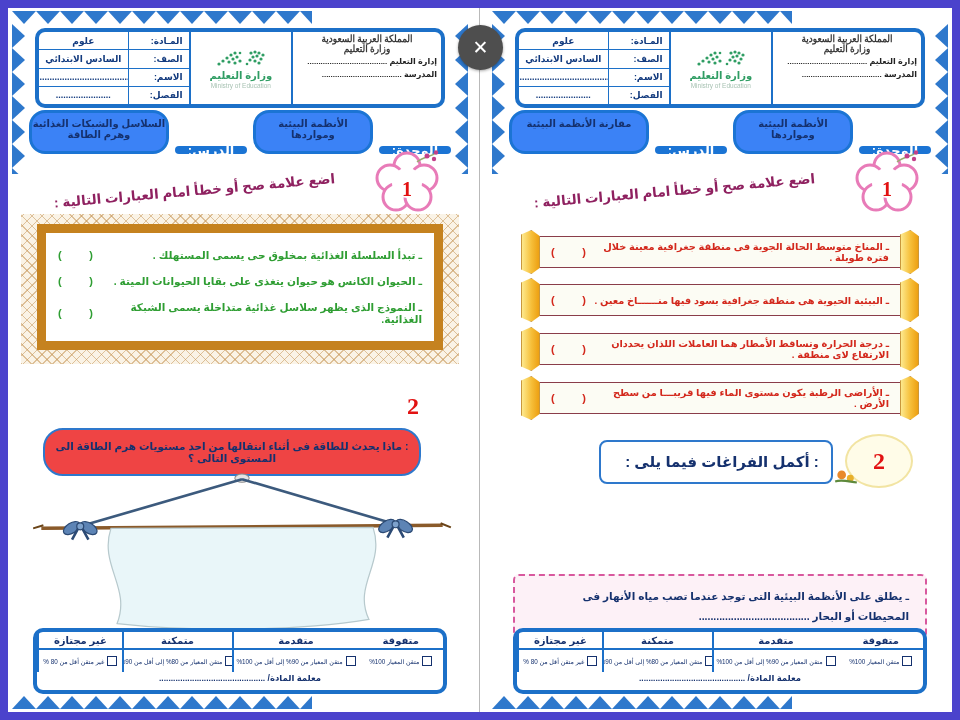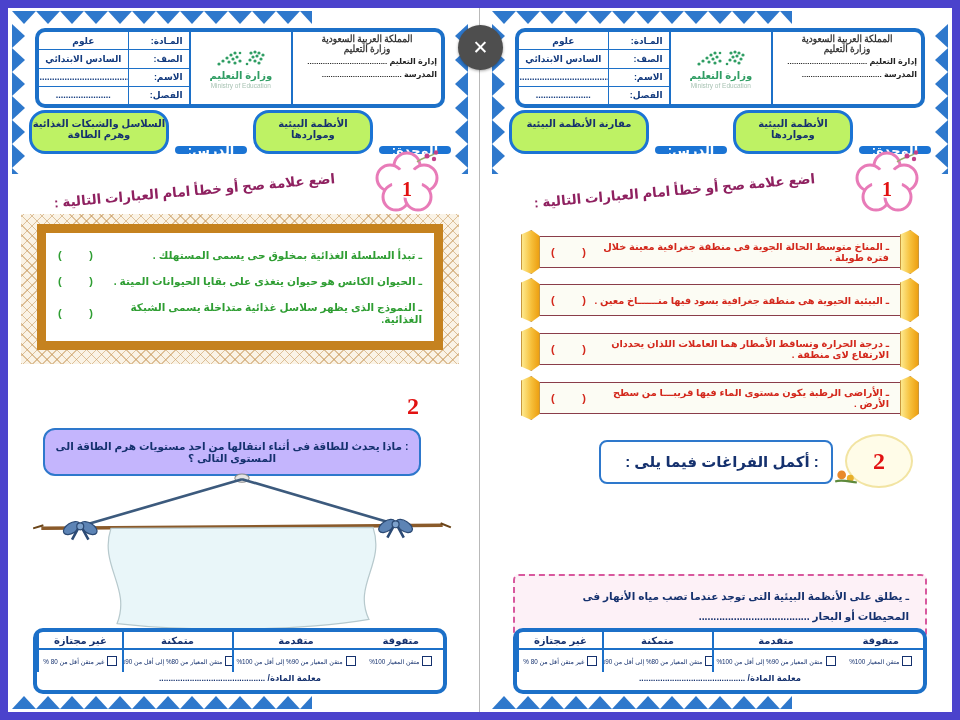--- a/index.html
+++ b/index.html
@@ -38,21 +38,21 @@
   .f-label{width:36%;display:flex;align-items:center;justify-content:flex-start;padding-right:6px;
     font-size:9px;font-weight:bold;color:#123a7e;border-left:1.5px solid #1c70c8;}
   .f-value{flex:1;display:flex;align-items:center;justify-content:center;font-size:9px;
     font-weight:bold;color:#123a7e;overflow:hidden;white-space:nowrap;}
 
   
   .unitrow{position:absolute;top:102px;right:20px;left:20px;height:44px;display:flex;direction:rtl;
     gap:6px;z-index:2;}
   .pill{background:#1b74d4;color:#fff;font-weight:bold;font-size:13px;border-radius:14px;
     display:flex;align-items:center;justify-content:center;padding:0 8px;min-width:56px;margin-top:36px;}
-  .valbox{border:3px solid #1b74d4;border-radius:16px;background:#bef264;display:flex;
+  .valbox{border:3px solid #1b74d4;border-radius:16px;background:#3b82f6;display:flex;
     align-items:flex-start;justify-content:center;padding-top:5px;font-size:10px;font-weight:bold;
     color:#15316e;text-align:center;}
   .valbox.unit{flex:1.15;}
   .valbox.lesson{flex:1.35;}
 
   
   .q1{position:absolute;top:140px;right:26px;left:26px;height:72px;z-index:2;}
   .q1-title{position:absolute;right:110px;top:22px;transform:rotate(-5deg);transform-origin:right center;
     color:#8f2160;font-weight:bold;font-size:13.5px;direction:rtl;white-space:nowrap;}
   .flower{position:absolute;right:6px;top:2px;width:64px;height:64px;}
@@ -70,21 +70,21 @@
     display:flex;flex-direction:column;justify-content:space-evenly;padding:2px 12px;}
   .stmt{display:flex;direction:rtl;justify-content:space-between;align-items:center;}
   .stmt-text{font-size:10.5px;font-weight:bold;}
   .stmt-green .stmt-text{color:#2f9e33;}
   .paren{white-space:pre;font-weight:bold;font-size:11px;}
   .stmt-green .paren{color:#2f9e33;}
 
   .num2-left{position:absolute;top:385px;right:52px;color:#e21212;font-weight:bold;font-size:24px;
     font-family:"Liberation Serif","DejaVu Serif",serif;z-index:3;}
   .q2box-left{position:absolute;top:420px;right:50px;left:34px;height:44px;border:2.5px solid #2e78cc;
-    border-radius:12px;background:#c4b5fd;display:flex;align-items:center;justify-content:center;
+    border-radius:20px;background:#ef4444;display:flex;align-items:center;justify-content:center;
     direction:rtl;color:#15316e;font-weight:bold;font-size:10.5px;text-align:center;z-index:2;padding:0 8px;}
   .scrollart{position:absolute;top:462px;left:18px;right:18px;height:172px;z-index:2;}
 
   
   .banner{position:absolute;right:36px;left:36px;height:30px;background:#fcfcf4;
     border-top:1.5px solid #8a3d4a;border-bottom:1.5px solid #8a3d4a;display:flex;align-items:center;
     direction:rtl;justify-content:space-between;padding:0 26px;z-index:2;}
   .banner::before,.banner::after{content:"";position:absolute;top:-7px;bottom:-7px;width:17px;
     background:linear-gradient(90deg,#fde98e 0%,#f6bf3a 55%,#eda012 100%);
     border:1px solid #c9973c;clip-path:polygon(0 10%,55% 0,100% 14%,100% 86%,55% 100%,0 90%);}

